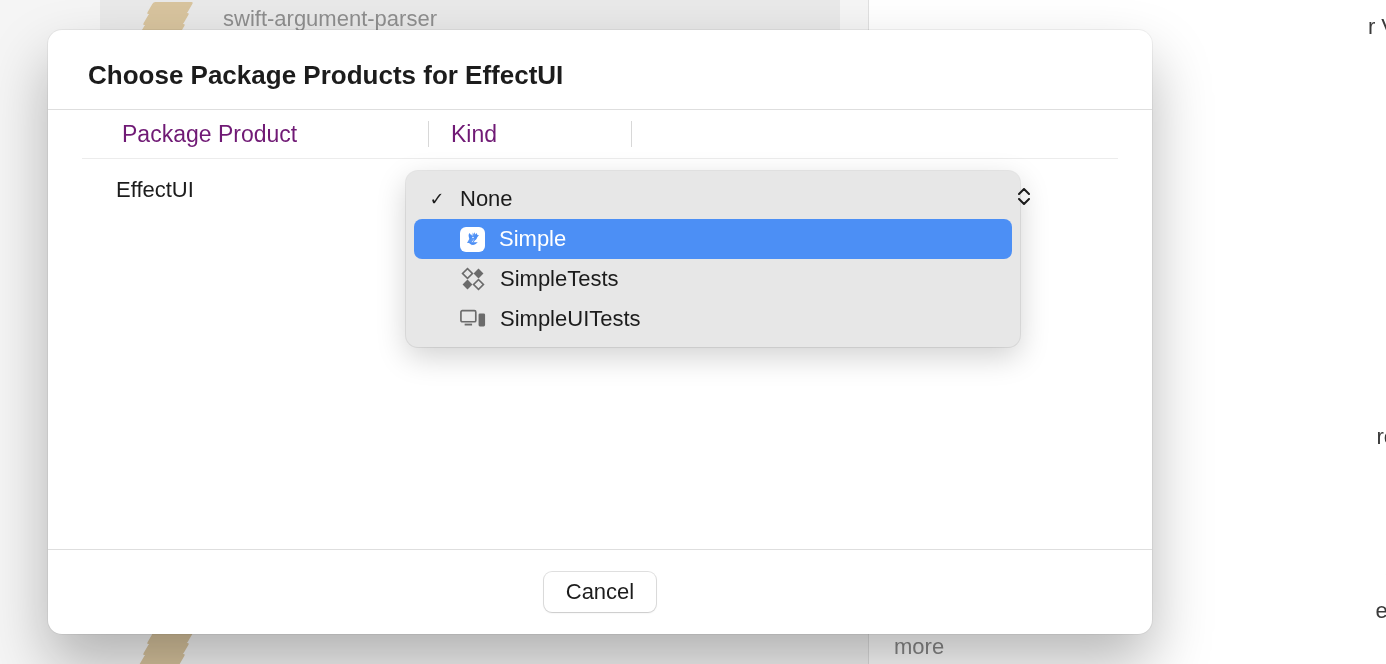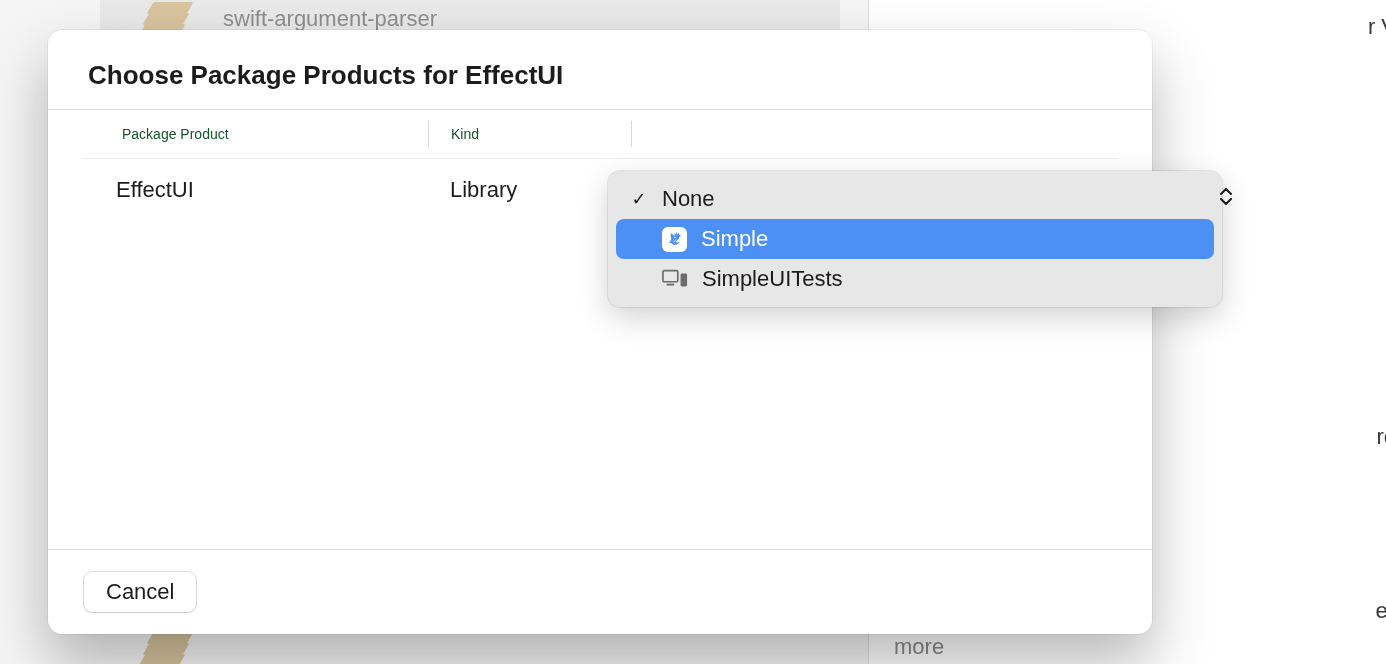--- a/index.html
+++ b/index.html
@@ -112,22 +112,22 @@
     }
     
     .table-header {
       display: flex;
       align-items: center;
       height: 48px;
       padding: 0 34px;
       position: relative;
     }
     .th {
-      font-size: 14px;
-      color: #14532d;
+      font-size: 23px;
+      color: #701a75;
       font-weight: 400;
     }
     .th-product { width: 346px; padding-left: 40px; }
     .th-kind { width: 202px; padding-left: 22px; }
     .th-target { flex: 1; padding-left: 22px; }
     .th-sep {
       width: 1px;
       height: 26px;
       background: #d8d8d8;
     }
@@ -222,21 +222,21 @@
     }
     .stepper svg { display: block; }
     
     .modal-divider-bottom {
       height: 1px;
       background: #dedede;
     }
     
     .modal-footer {
       display: flex;
-      justify-content: space-between;
+      justify-content: center;
       align-items: center;
       gap: 20px;
       padding: 22px 36px;
     }
     .btn {
       font-size: 22px;
       padding: 7px 22px;
       border-radius: 8px;
       border: none;
       cursor: default;
@@ -292,41 +292,52 @@
     <div class="th th-product">Package Product</div>
     <div class="th-sep"></div>
     <div class="th th-kind">Kind</div>
     <div class="th-sep"></div>
   </div>
   <div class="thin-divider"></div>
 
   <div class="table-body">
     <div class="row">
       <div class="cell cell-product">EffectUI</div>
-      <div class="cell cell-kind">Library</div>
       <div class="cell cell-target">
 
         <div class="dropdown">
 
           <div class="dd-option">
             <span class="dd-check">✓</span>
             <span>None</span>
           </div>
 
           <div class="dd-option selected">
             <span class="dd-check"></span>
             <span class="dd-icon icon-app">
               <svg viewBox="0 0 24 24">
                   <path fill="#4c8ff5" d="M12 2 L3 18 H9 L6 22 L15 10 H10 Z M14 2 L10 9 H15 L9 22 L21 6 H16 Z" opacity="0.9"></path>
                   <path fill="#4c8ff5" d="M7 3 C7 3 11 9 11 9 L8 14 C8 14 3 6 7 3 Z M17 3 C21 6 16 14 16 14 L13 9 C13 9 17 3 17 3 Z M5 17 H19 C19 17 16 21 12 21 C8 21 5 17 5 17 Z"></path>
                 </svg>
             </span>
             <span>Simple</span>
           </div>
 
+          <div class="dd-option">
+            <span class="dd-check"></span>
+            <span class="dd-icon icon-tests">
+              <svg viewBox="0 0 24 24">
+                <rect x="3" y="3" width="7" height="7" fill="none" stroke="#6b6b6b" stroke-width="1.6" transform="rotate(45 6.5 6.5)"></rect>
+                <rect x="14" y="3" width="7" height="7" fill="#6b6b6b" transform="rotate(45 17.5 6.5)"></rect>
+                <rect x="3" y="14" width="7" height="7" fill="#6b6b6b" transform="rotate(45 6.5 17.5)"></rect>
+                <rect x="14" y="14" width="7" height="7" fill="none" stroke="#6b6b6b" stroke-width="1.6" transform="rotate(45 17.5 17.5)"></rect>
+              </svg>
+            </span>
+            <span>SimpleTests</span>
+          </div>
 
           <div class="dd-option">
             <span class="dd-check"></span>
             <span class="dd-icon icon-ui-tests">
               <svg viewBox="0 0 28 20">
                 <rect x="1" y="1" width="16" height="12" rx="1.5" fill="none" stroke="#6b6b6b" stroke-width="1.8"></rect>
                 <rect x="5" y="15" width="8" height="2" fill="#6b6b6b"></rect>
                 <rect x="20" y="4" width="7" height="14" rx="1.5" fill="#6b6b6b"></rect>
               </svg>
             </span>

